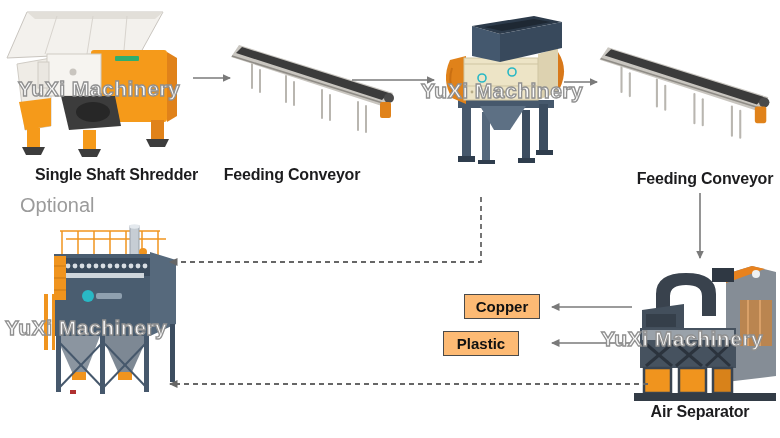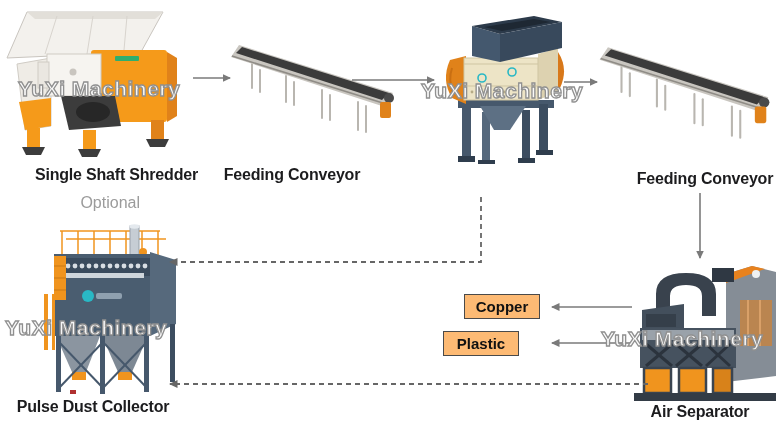--- a/index.html
+++ b/index.html
@@ -7,22 +7,22 @@
     position:relative;width:780px;height:438px;background:#ffffff;
     font-family:"Liberation Sans", sans-serif;overflow:hidden;
   }
   .machine{position:absolute;}
   .node-label{
     position:absolute;text-align:center;font-weight:700;
     font-size:16px;letter-spacing:-0.2px;color:var(--label-text,#1c1c1e);
     white-space:nowrap;
   }
   .note-label{
-    position:absolute;text-align:right;font-weight:400;
-    font-size:16px;color:var(--optional-text,#9b9b9b);white-space:nowrap;
+    position:absolute;text-align:left;font-weight:400;
+    font-size:20px;color:var(--optional-text,#9b9b9b);white-space:nowrap;
   }
   .out-box{
     position:absolute;width:74px;height:23px;background:#fdba74;
     border:1.5px solid var(--box-border,#4a4a4a);
     display:flex;align-items:center;justify-content:center;
     font-weight:700;font-size:15px;color:#111;
   }
   .watermark{
     position:absolute;font-weight:700;font-size:21px;letter-spacing:0.5px;
     color:rgba(255,255,255,0.94);
@@ -231,21 +231,20 @@
     <line class="solid-arrow" x1="632" y1="307" x2="552" y2="307" marker-end="url(#ah-solid)"></line>
     <line class="solid-arrow" x1="632" y1="343" x2="552" y2="343" marker-end="url(#ah-solid)"></line>
     <path class="dashed-arrow" d="M481,197 L481,262 L170,262" marker-end="url(#ah-dash)"></path>
     <path class="dashed-arrow" d="M648,384 L170,384" marker-end="url(#ah-dash)"></path>
   </svg>
 
   <div class="node-label" style="left:13px;top:166px;width:160px;margin-left:22px;">Single Shaft Shredder</div>
   <div class="note-label" style="left:20px;top:194px;width:120px;">Optional</div>
   <div class="node-label" style="left:217px;top:166px;width:150px;">Feeding Conveyor</div>
   <div class="node-label" style="left:630px;top:170px;width:150px;">Feeding Conveyor</div>
-  <div class="node-label" style="left:13px;top:398px;width:160px;">Pulse Dust Collector</div>
   <div class="node-label" style="left:625px;top:403px;width:150px;">Air Separator</div>
 
   <div class="out-box" style="left:464px;top:294px;">
     <span>Copper</span>
   </div>
   <div class="out-box" style="left:443px;top:331px;">
     <span>Plastic</span>
   </div>
 
   <div class="watermark" style="left:18px;top:61px;">YuXi Machinery</div>

